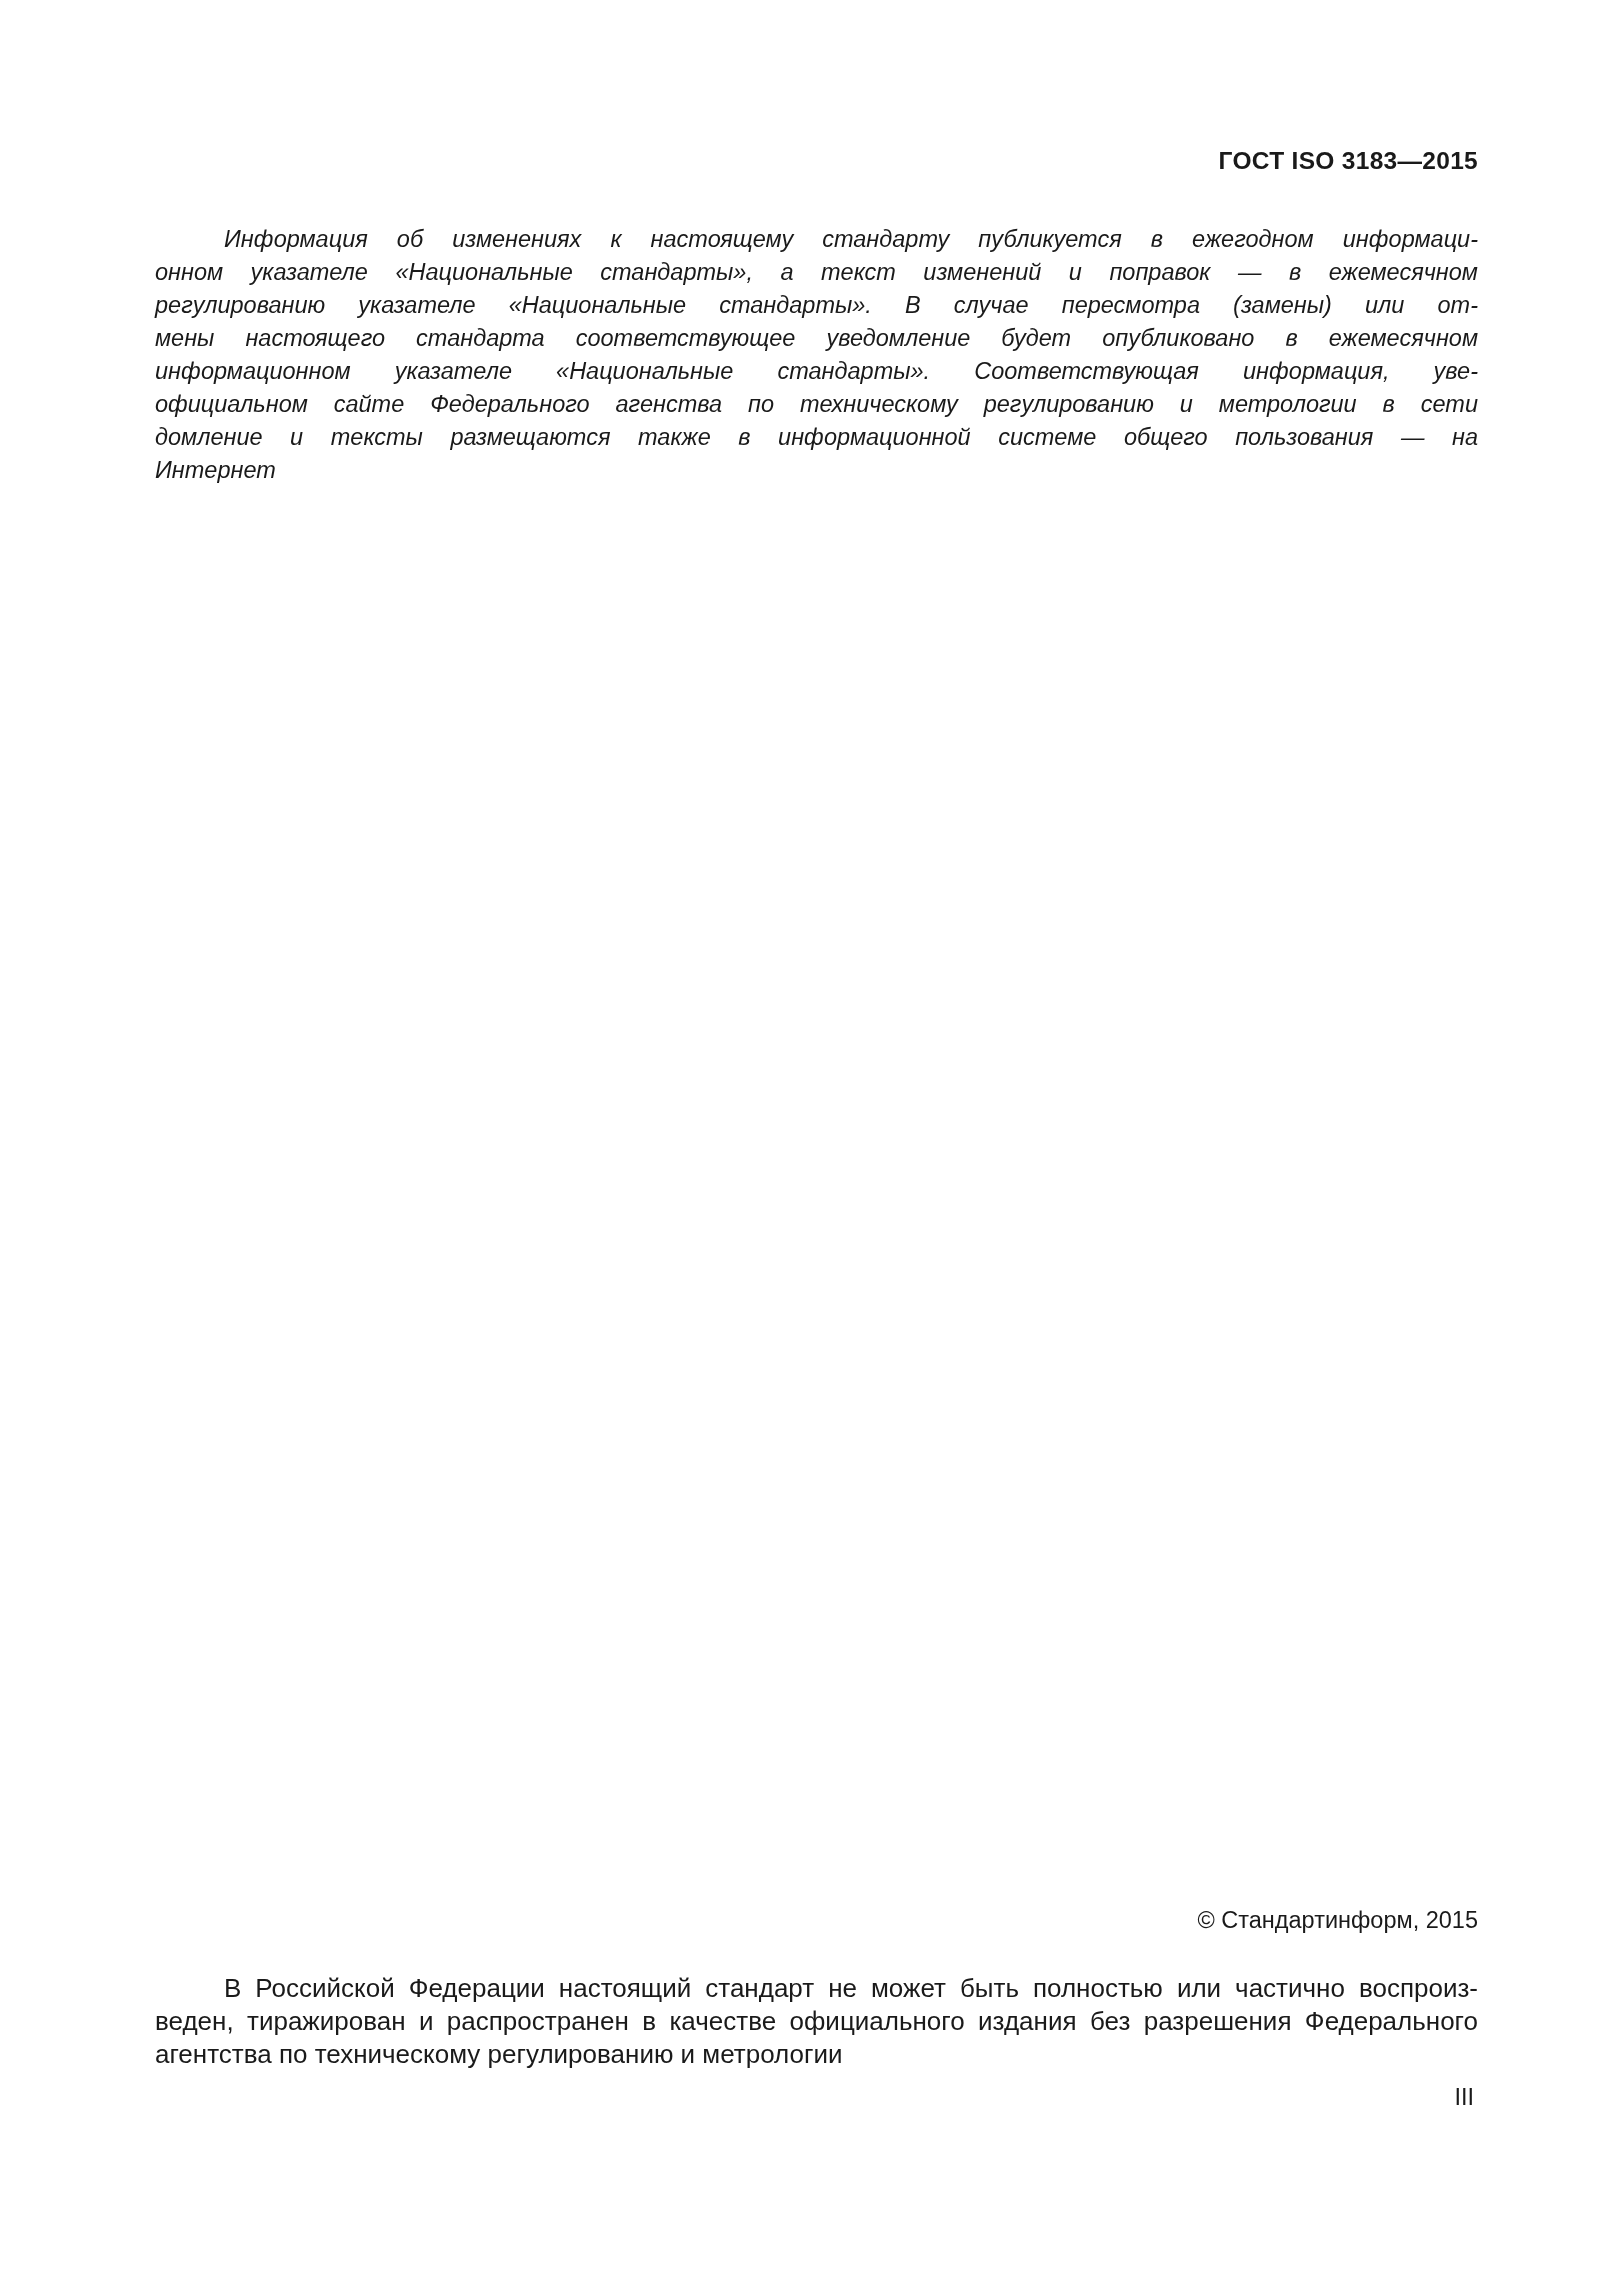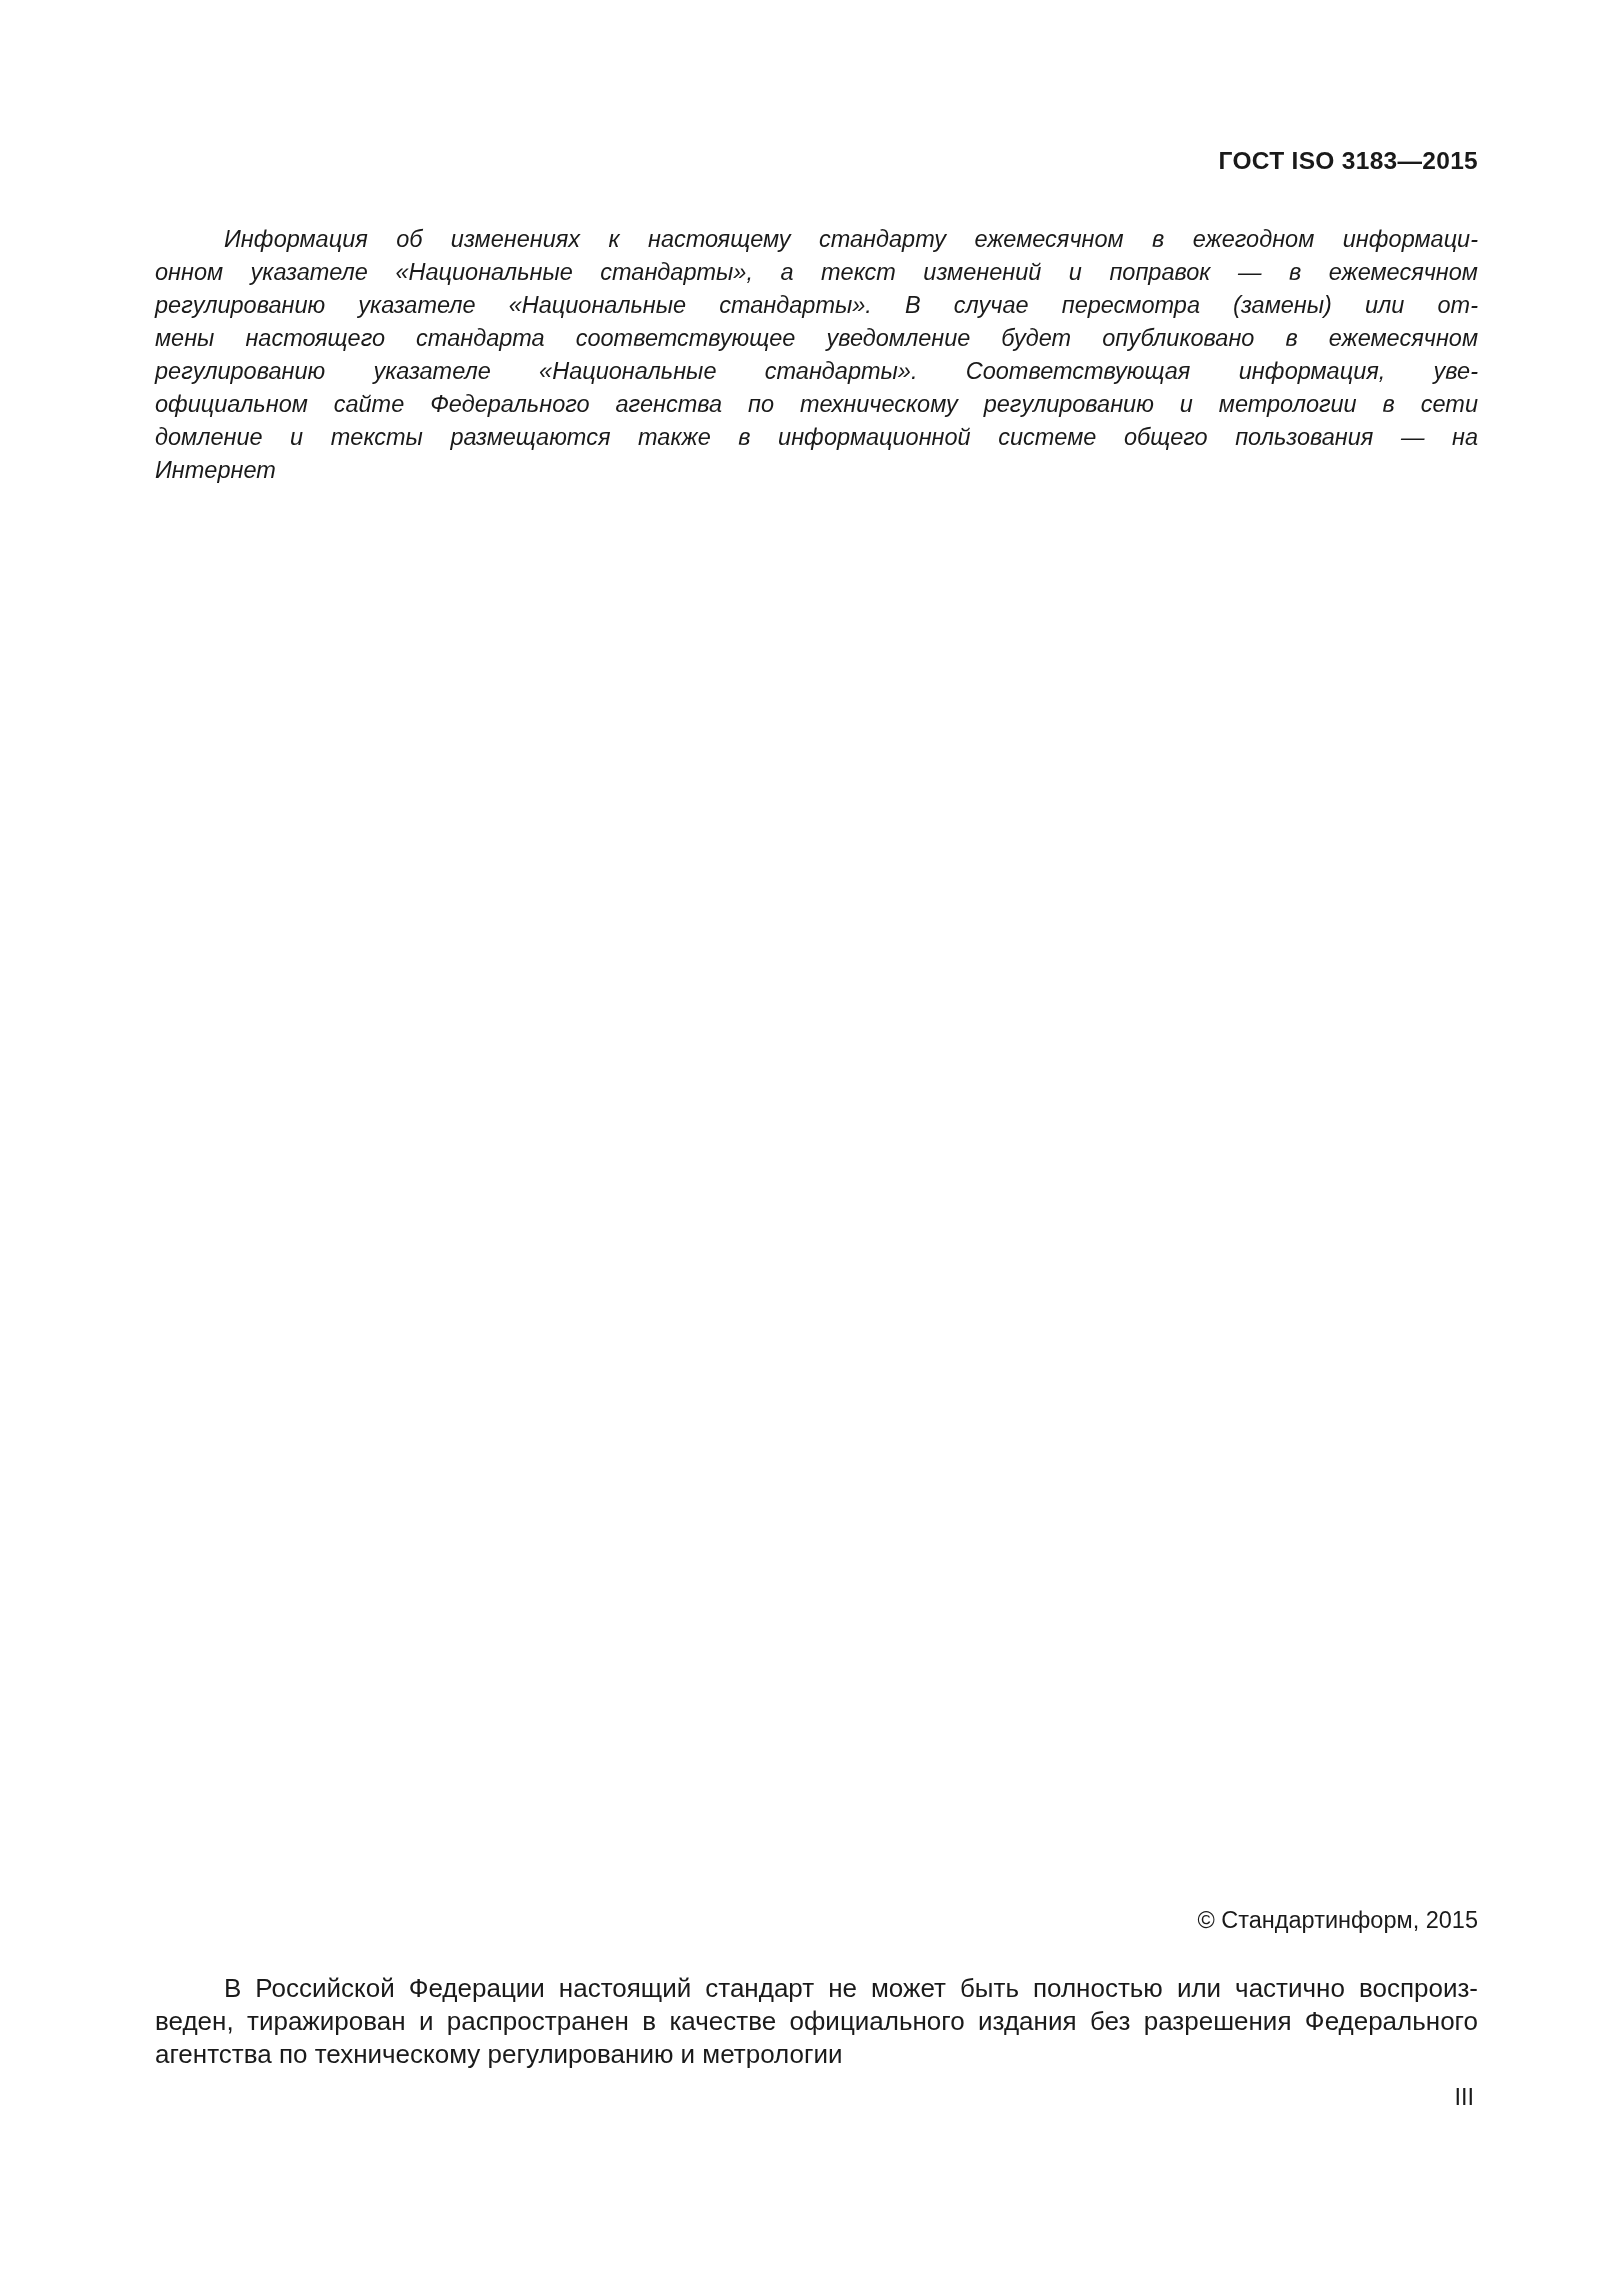--- a/index.html
+++ b/index.html
@@ -36,25 +36,25 @@
   }
 </style>
 </head>
 <body>
 
 <div class="header">
   <span>ГОСТ ISO 3183—2015</span>
 </div>
 
 <div class="notice">
-  <span class="line first">Информация об изменениях к настоящему стандарту ежемесячном в ежегодном информаци-</span>
+  <span class="line first">Информация об изменениях к настоящему стандарту публикуется в ежегодном информаци-</span>
   <span class="line">онном указателе  «Национальные стандарты», а текст изменений и поправок — в ежемесячном</span>
   <span class="line">регулированию указателе «Национальные стандарты». В случае пересмотра (замены) или от-</span>
   <span class="line">мены настоящего стандарта соответствующее уведомление будет опубликовано в ежемесячном</span>
-  <span class="line">регулированию указателе «Национальные стандарты». Соответствующая информация, уве-</span>
+  <span class="line">информационном указателе «Национальные стандарты». Соответствующая информация, уве-</span>
   <span class="line">официальном сайте Федерального агенства по техническому регулированию и метрологии в сети</span>
   <span class="line">домление и тексты размещаются также в информационной системе общего пользования — на</span>
   <span class="line last">Интернет</span>
 </div>
 
 <div class="copyright">© Стандартинформ, 2015</div>
 
 <div class="rights">
   <span class="line first">В Российской Федерации настоящий стандарт не может быть полностью или частично воспроиз-</span>
   <span class="line">веден, тиражирован и распространен в качестве официального издания без разрешения Федерального</span>

